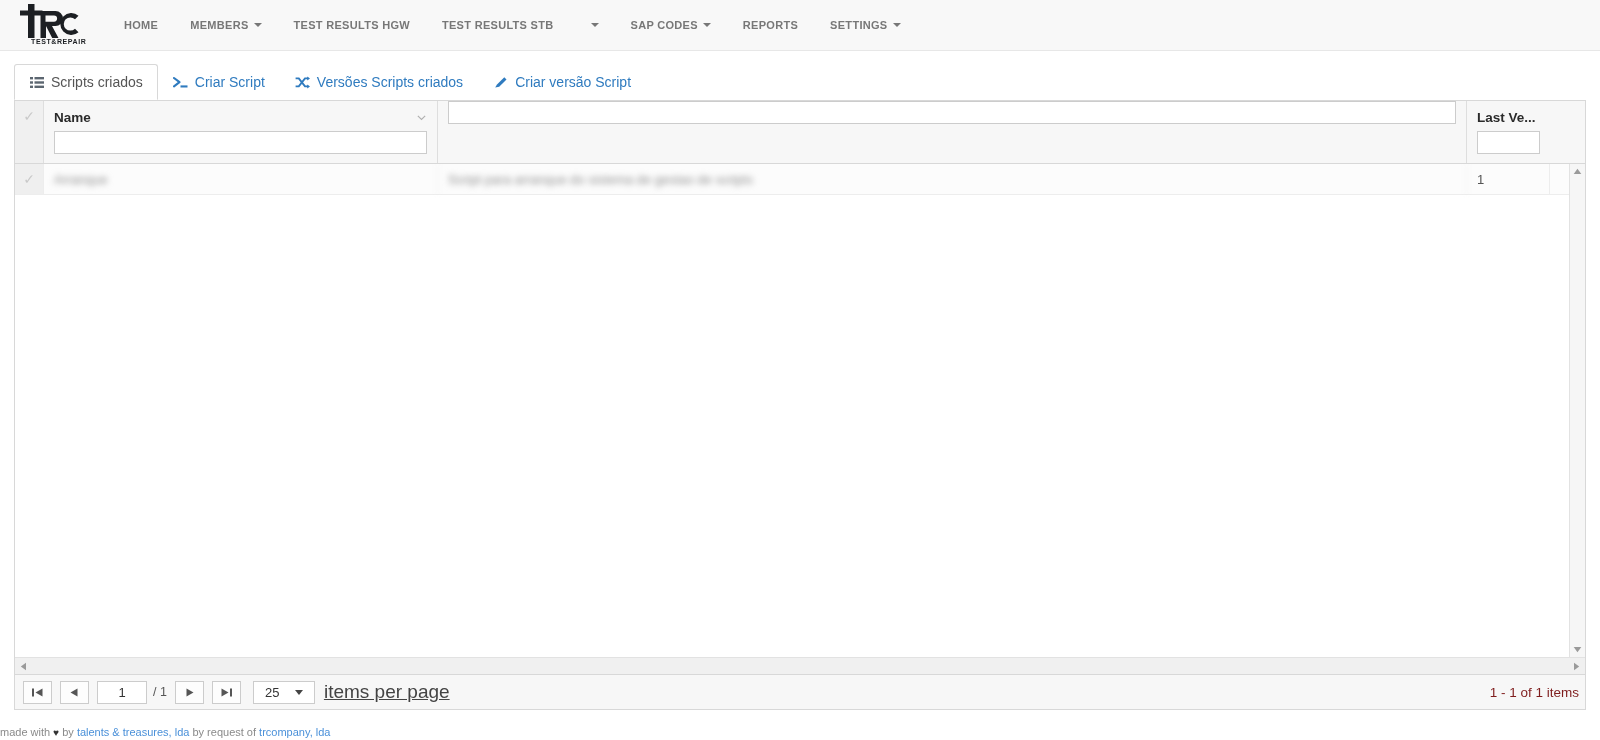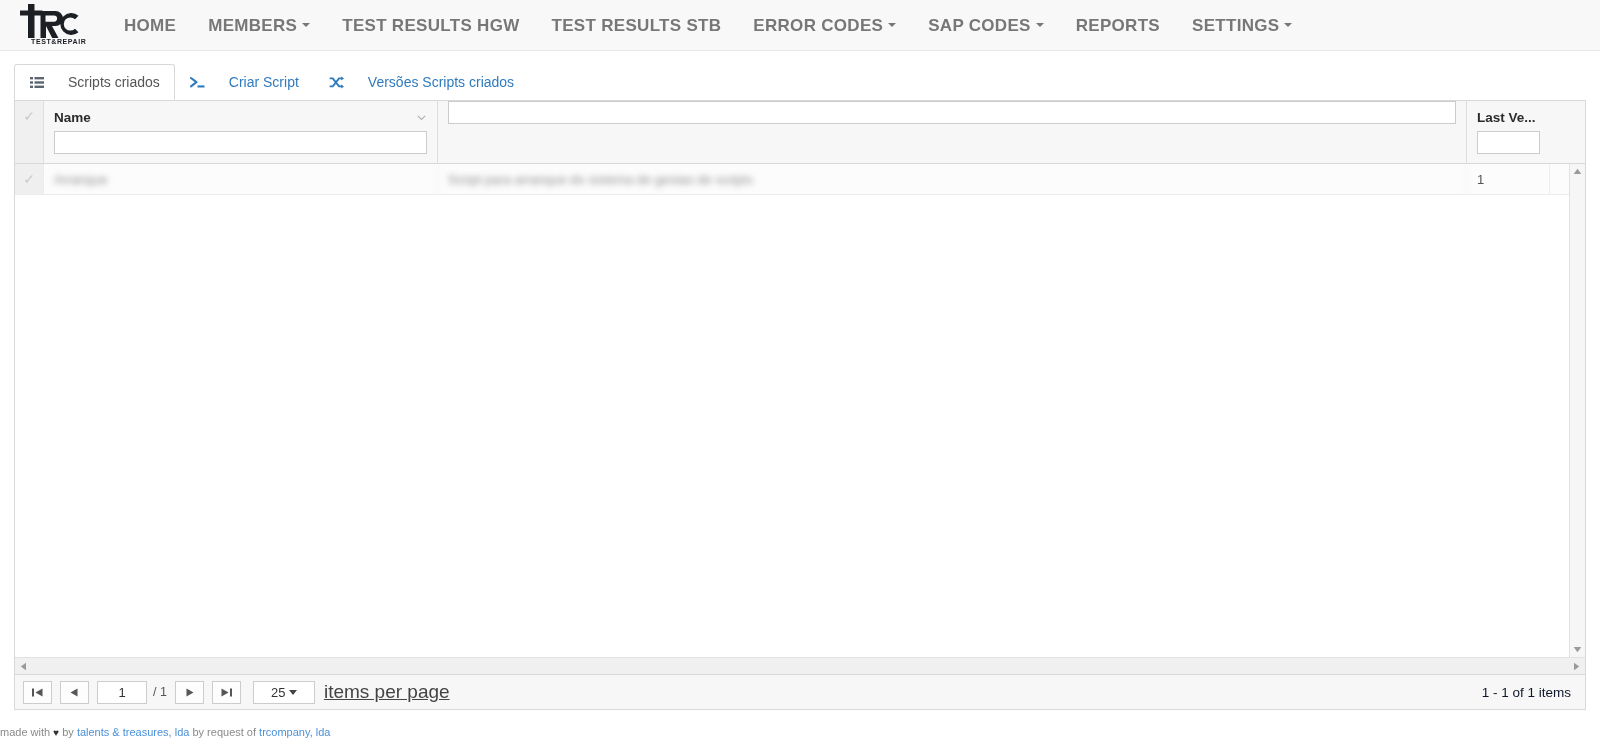--- a/index.html
+++ b/index.html
@@ -23,21 +23,21 @@
   .brand{
     display:flex;align-items:flex-start;
     margin-left:18px;margin-right:18px;
     height:51px;
     position:relative;
   }
   .logo-svg{display:block;margin-top:2px;}
   .nav-items{display:flex;align-items:center;height:51px;}
   .nav-item{
     color:#777777;
-    font-size:17px;
+    font-size:11px;
     font-weight:bold;
     letter-spacing:.3px;
     padding:0 16px;
     height:51px;
     line-height:51px;
     text-decoration:none;
     white-space:nowrap;
     display:flex;align-items:center;
     cursor:pointer;
   }
@@ -51,21 +51,21 @@
   }
   
   .tabstrip{
     margin:12px 0 0 14px;
     display:flex;
     align-items:flex-end;
     height:37px;
   }
   .tab{
     display:flex;align-items:center;
-    gap:24px;
+    gap:7px;
     height:36px;
     padding:0 14px;
     box-sizing:border-box;
     font-size:14px;
     color:#2f7bbf;
     cursor:pointer;
     background:transparent;
     border:1px solid transparent;
     border-radius:3px 3px 0 0;
     white-space:nowrap;
@@ -242,36 +242,36 @@
   }
   .ptotal{
     font-size:12.5px;color:#555;margin-right:8px;white-space:nowrap;
   }
   .psel{
     width:62px;height:23px;
     border:1px solid #cccccc;
     background:#fff;
     display:flex;align-items:center;
     justify-content:space-between;
-    padding:0 17px;
+    padding:0 11px;
     box-sizing:border-box;
     margin:0 9px 0 4px;
     font-size:13px;color:#333;
     cursor:pointer;
   }
   .psel .dcaret{
     width:0;height:0;
     border-left:4px solid transparent;
     border-right:4px solid transparent;
     border-top:5px solid #444;
   }
   .ppp{font-size:19px;color:#444;text-decoration:underline;}
   .pcount{
-    position:absolute;right:14px;
-    font-size:13.5px;color:#0f172a;
+    position:absolute;right:6px;
+    font-size:13.5px;color:#7f1d1d;
   }
   
   .footer{
     margin-top:16px;
     font-size:11px;
     color:#8a8a8a;
     white-space:nowrap;
   }
   .footer a{color:#4a90d9;text-decoration:none;}
   .heart{color:#333;font-size:10px;}
@@ -300,21 +300,20 @@
         <span>MEMBERS</span>
         <i class="caret"></i>
       </a>
     <a class="nav-item">
         <span>TEST RESULTS HGW</span>
       </a>
     <a class="nav-item">
         <span>TEST RESULTS STB</span>
       </a>
     <a class="nav-item">
-        <span>ERROR CODES</span>
         <i class="caret"></i>
       </a>
     <a class="nav-item">
         <span>SAP CODES</span>
         <i class="caret"></i>
       </a>
     <a class="nav-item">
         <span>REPORTS</span>
       </a>
     <a class="nav-item">
@@ -351,20 +350,28 @@
     <span class="ticon">
       <svg width="15" height="13" viewBox="0 0 15 13">
         <path d="M0.6 2.4 h3.2 L10 10.4 h3.4" stroke="#2f7bbf" stroke-width="1.9" fill="none"></path>
         <path d="M0.6 10.4 h3.2 L10 2.4 h3.4" stroke="#2f7bbf" stroke-width="1.9" fill="none"></path>
         <path d="M12.2 0.4 L15 2.4 L12.2 4.4 z" fill="#2f7bbf"></path>
         <path d="M12.2 8.4 L15 10.4 L12.2 12.4 z" fill="#2f7bbf"></path>
       </svg>
     </span>
     <span>Versões Scripts criados</span>
   </div>
+  <div class="tab">
+    <span class="ticon">
+      <svg width="14" height="13" viewBox="0 0 14 13">
+        <path d="M1.2 11.6 L3 8.6 L10.3 1.3 L12.5 3.5 L5.2 10.8 z" fill="#2f7bbf"></path>
+      </svg>
+    </span>
+    <span>Criar versão Script</span>
+  </div>
 </div>
 
 <div class="grid">
 
   <div class="grid-header">
     <div class="hcell col-sel">
       <div class="selmark">✓</div>
     </div>
 
     <div class="hcell col-name">

